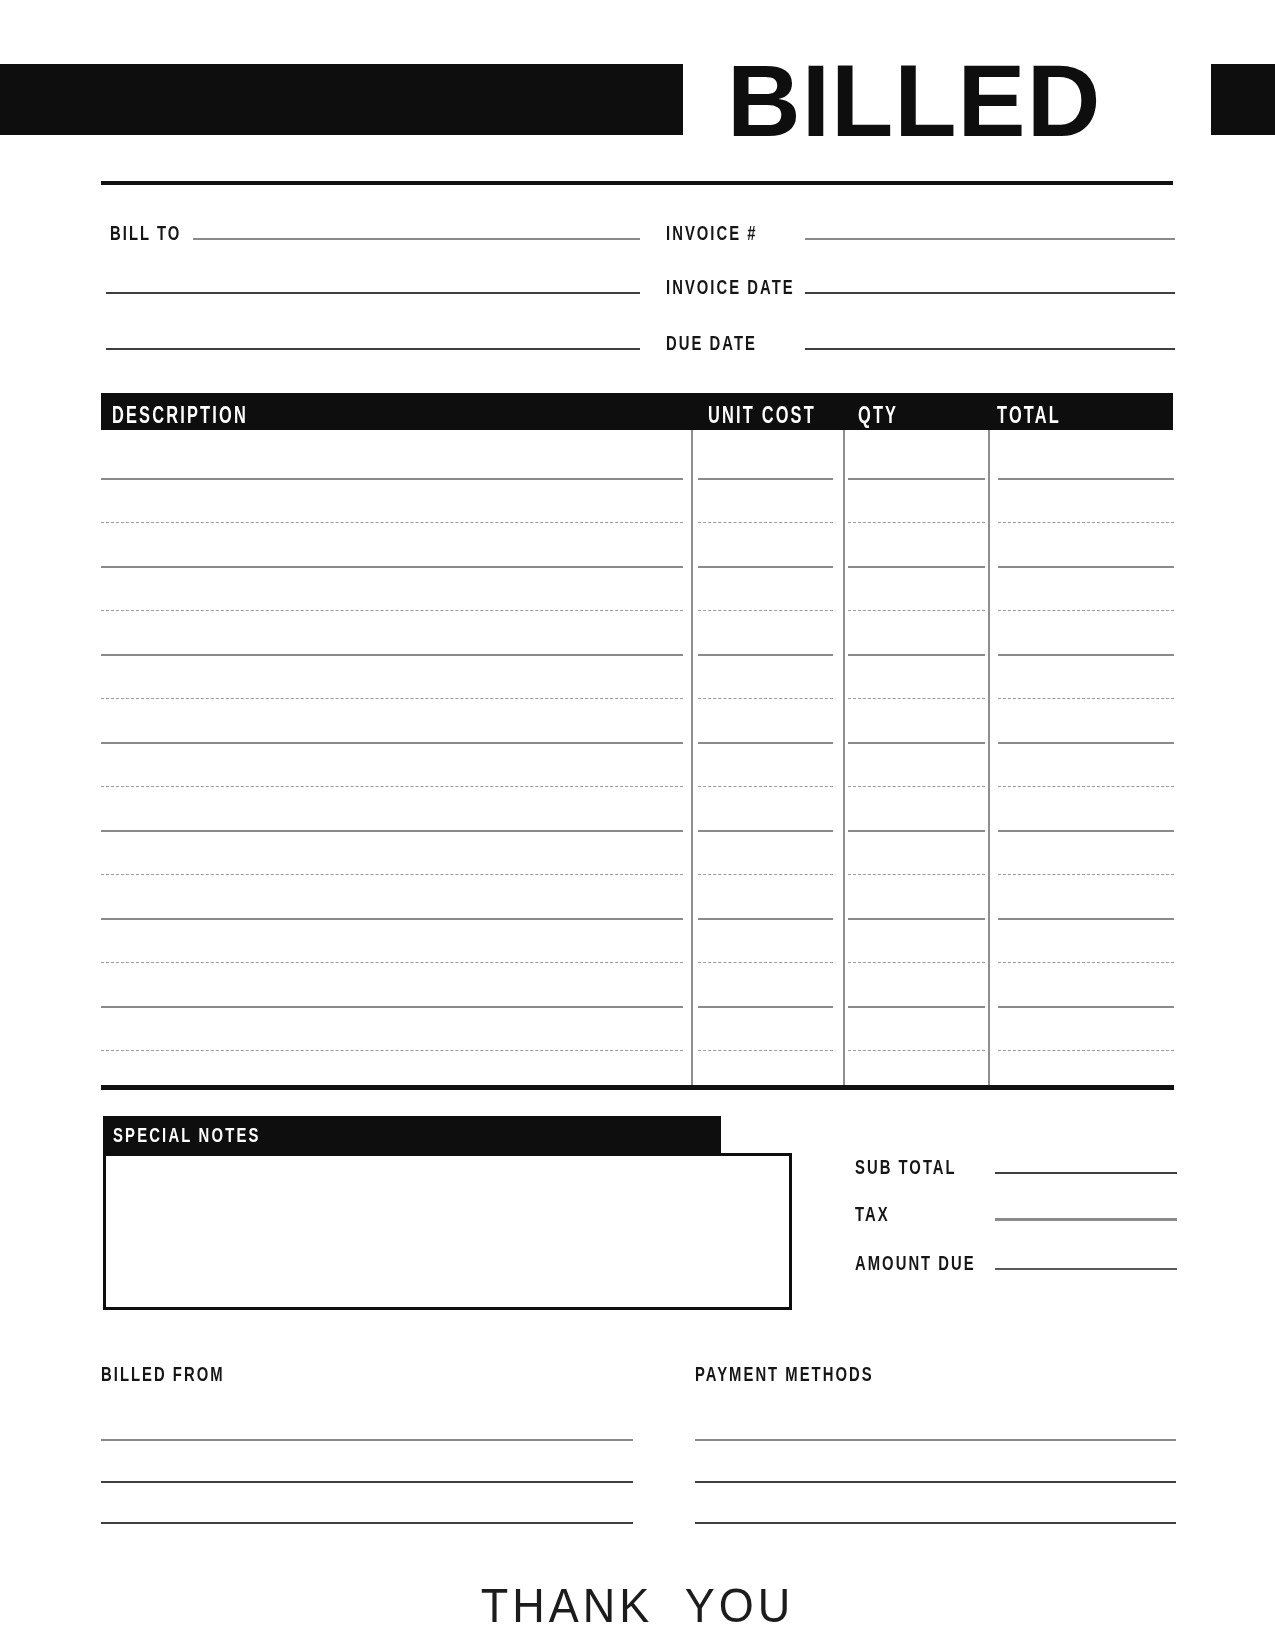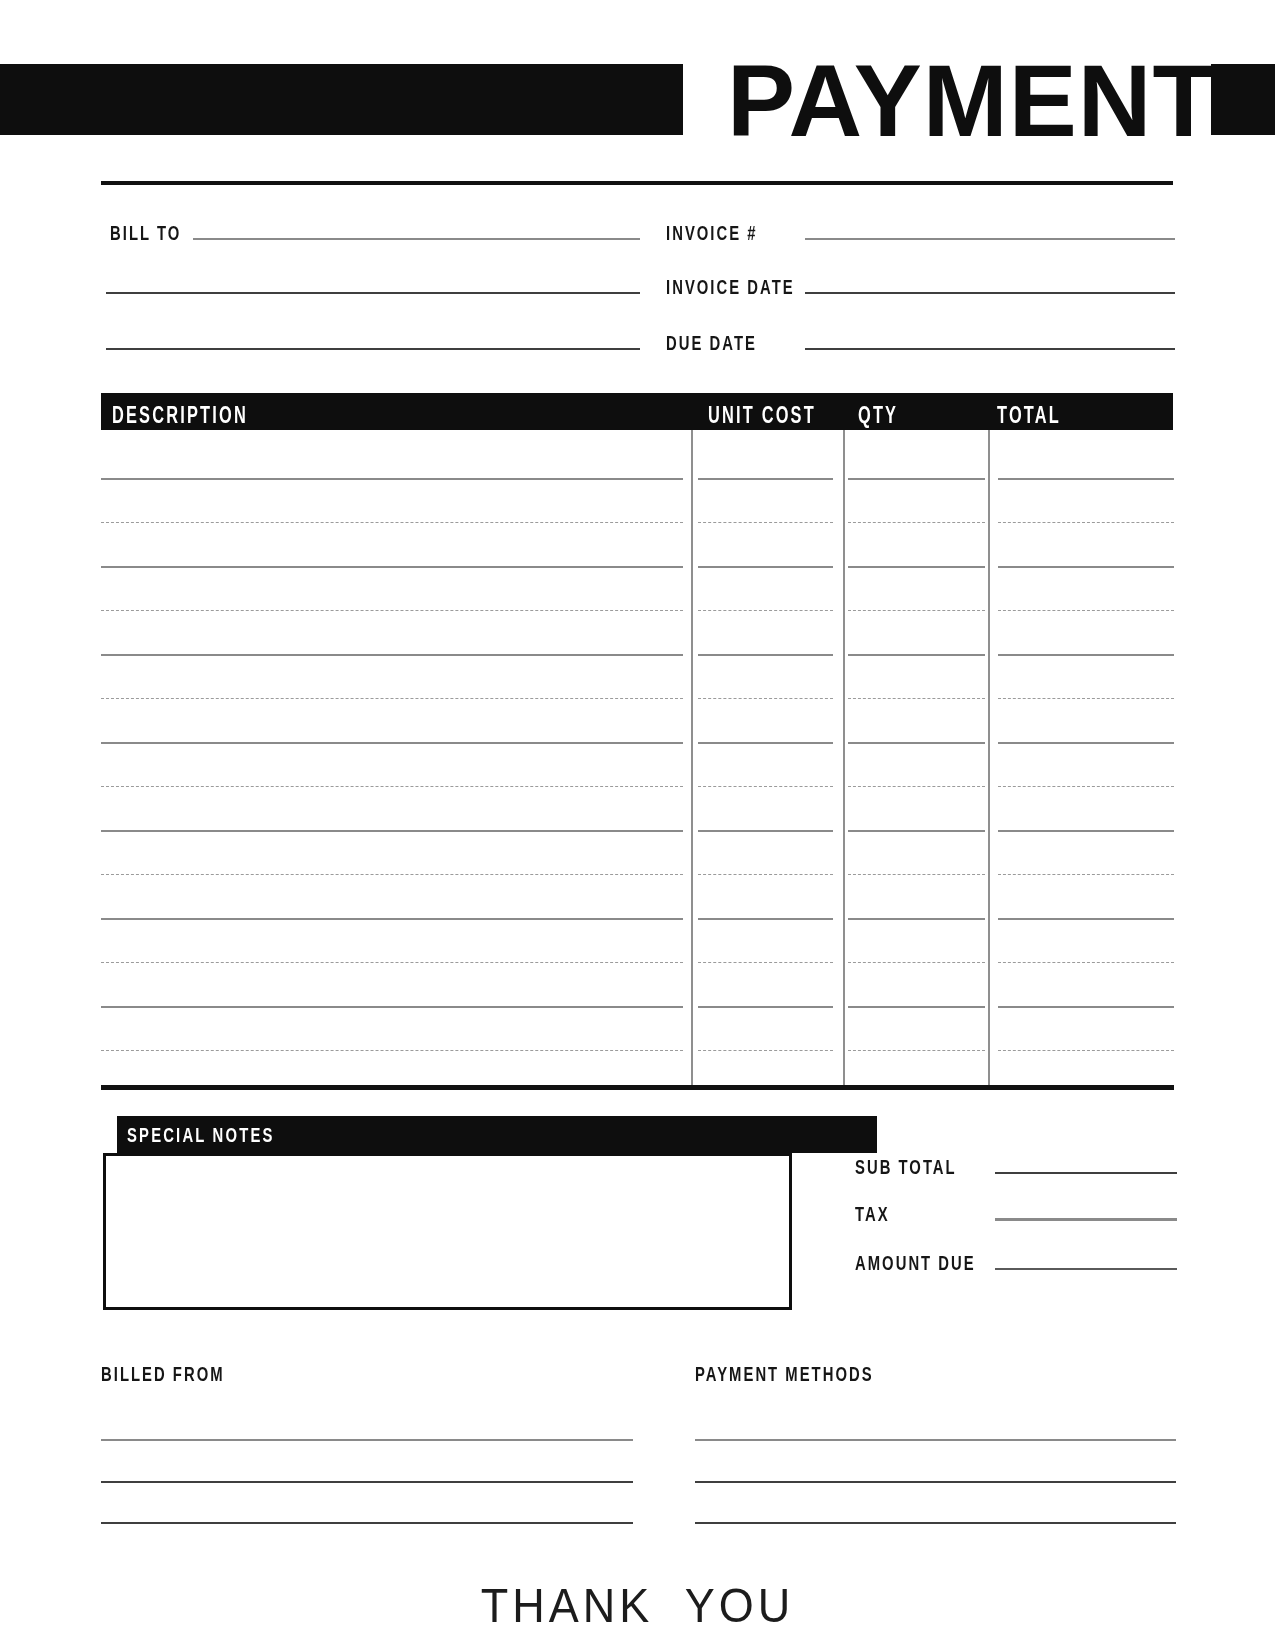--- a/index.html
+++ b/index.html
@@ -34,21 +34,21 @@
     text-align:center;line-height:1;transform:scaleY(1.06);transform-origin:50% 0;
   }
 </style>
 </head>
 <body>
 
 <div class="page">
 
   <div class="abs blackbar" style="left:0;top:64px;width:683px;height:71px;"></div>
   <div class="abs" style="left:727px;top:53px;height:95px;display:flex;align-items:center;">
-    <span class="title">PAYMENT</span>
+    <span class="title">BILLED</span>
   </div>
   <div class="abs blackbar" style="left:1211px;top:64px;width:64px;height:71px;"></div>
 
   <div class="abs" style="left:101px;top:181px;width:1072px;height:4px;background:#111111;"></div>
 
   <div class="abs lbl" style="left:110px;top:223px;">BILL TO</div>
   <div class="abs fline" style="left:193px;top:238px;width:447px;"></div>
   <div class="abs fline dark" style="left:106px;top:292px;width:534px;"></div>
   <div class="abs fline dark" style="left:106px;top:348px;width:534px;"></div>
 
@@ -153,21 +153,21 @@
       <div class="rowline dashed" style="position: absolute; left: 0px; top: 1050px; width: 1073px; height: 0px;">
         <span style="left: 0px; width: 582px;"></span>
         <span style="left: 597px; width: 135px;"></span>
         <span style="left: 747px; width: 137px;"></span>
         <span style="left: 897px; width: 176px;"></span>
       </div>
     </div>
 
   <div class="abs" style="left:101px;top:1085px;width:1073px;height:5px;background:#111111;"></div>
 
-  <div class="abs blackbar" style="left:117px;top:1116px;width:760px;height:37px;display:flex;align-items:center;">
+  <div class="abs blackbar" style="left:103px;top:1116px;width:618px;height:37px;display:flex;align-items:center;">
     <span class="lbl-w" style="margin-left:10px;font-size:19px;">SPECIAL NOTES</span>
   </div>
   <div class="abs notesbox" style="left:103px;top:1153px;width:683px;height:151px;"></div>
 
   <div class="abs lbl" style="left:855px;top:1157px;">SUB TOTAL</div>
   <div class="abs fline dark" style="left:995px;top:1172px;width:182px;"></div>
 
   <div class="abs lbl" style="left:855px;top:1204px;">TAX</div>
   <div class="abs fline" style="left:995px;top:1218px;width:182px;border-top-width:3px;"></div>
 

